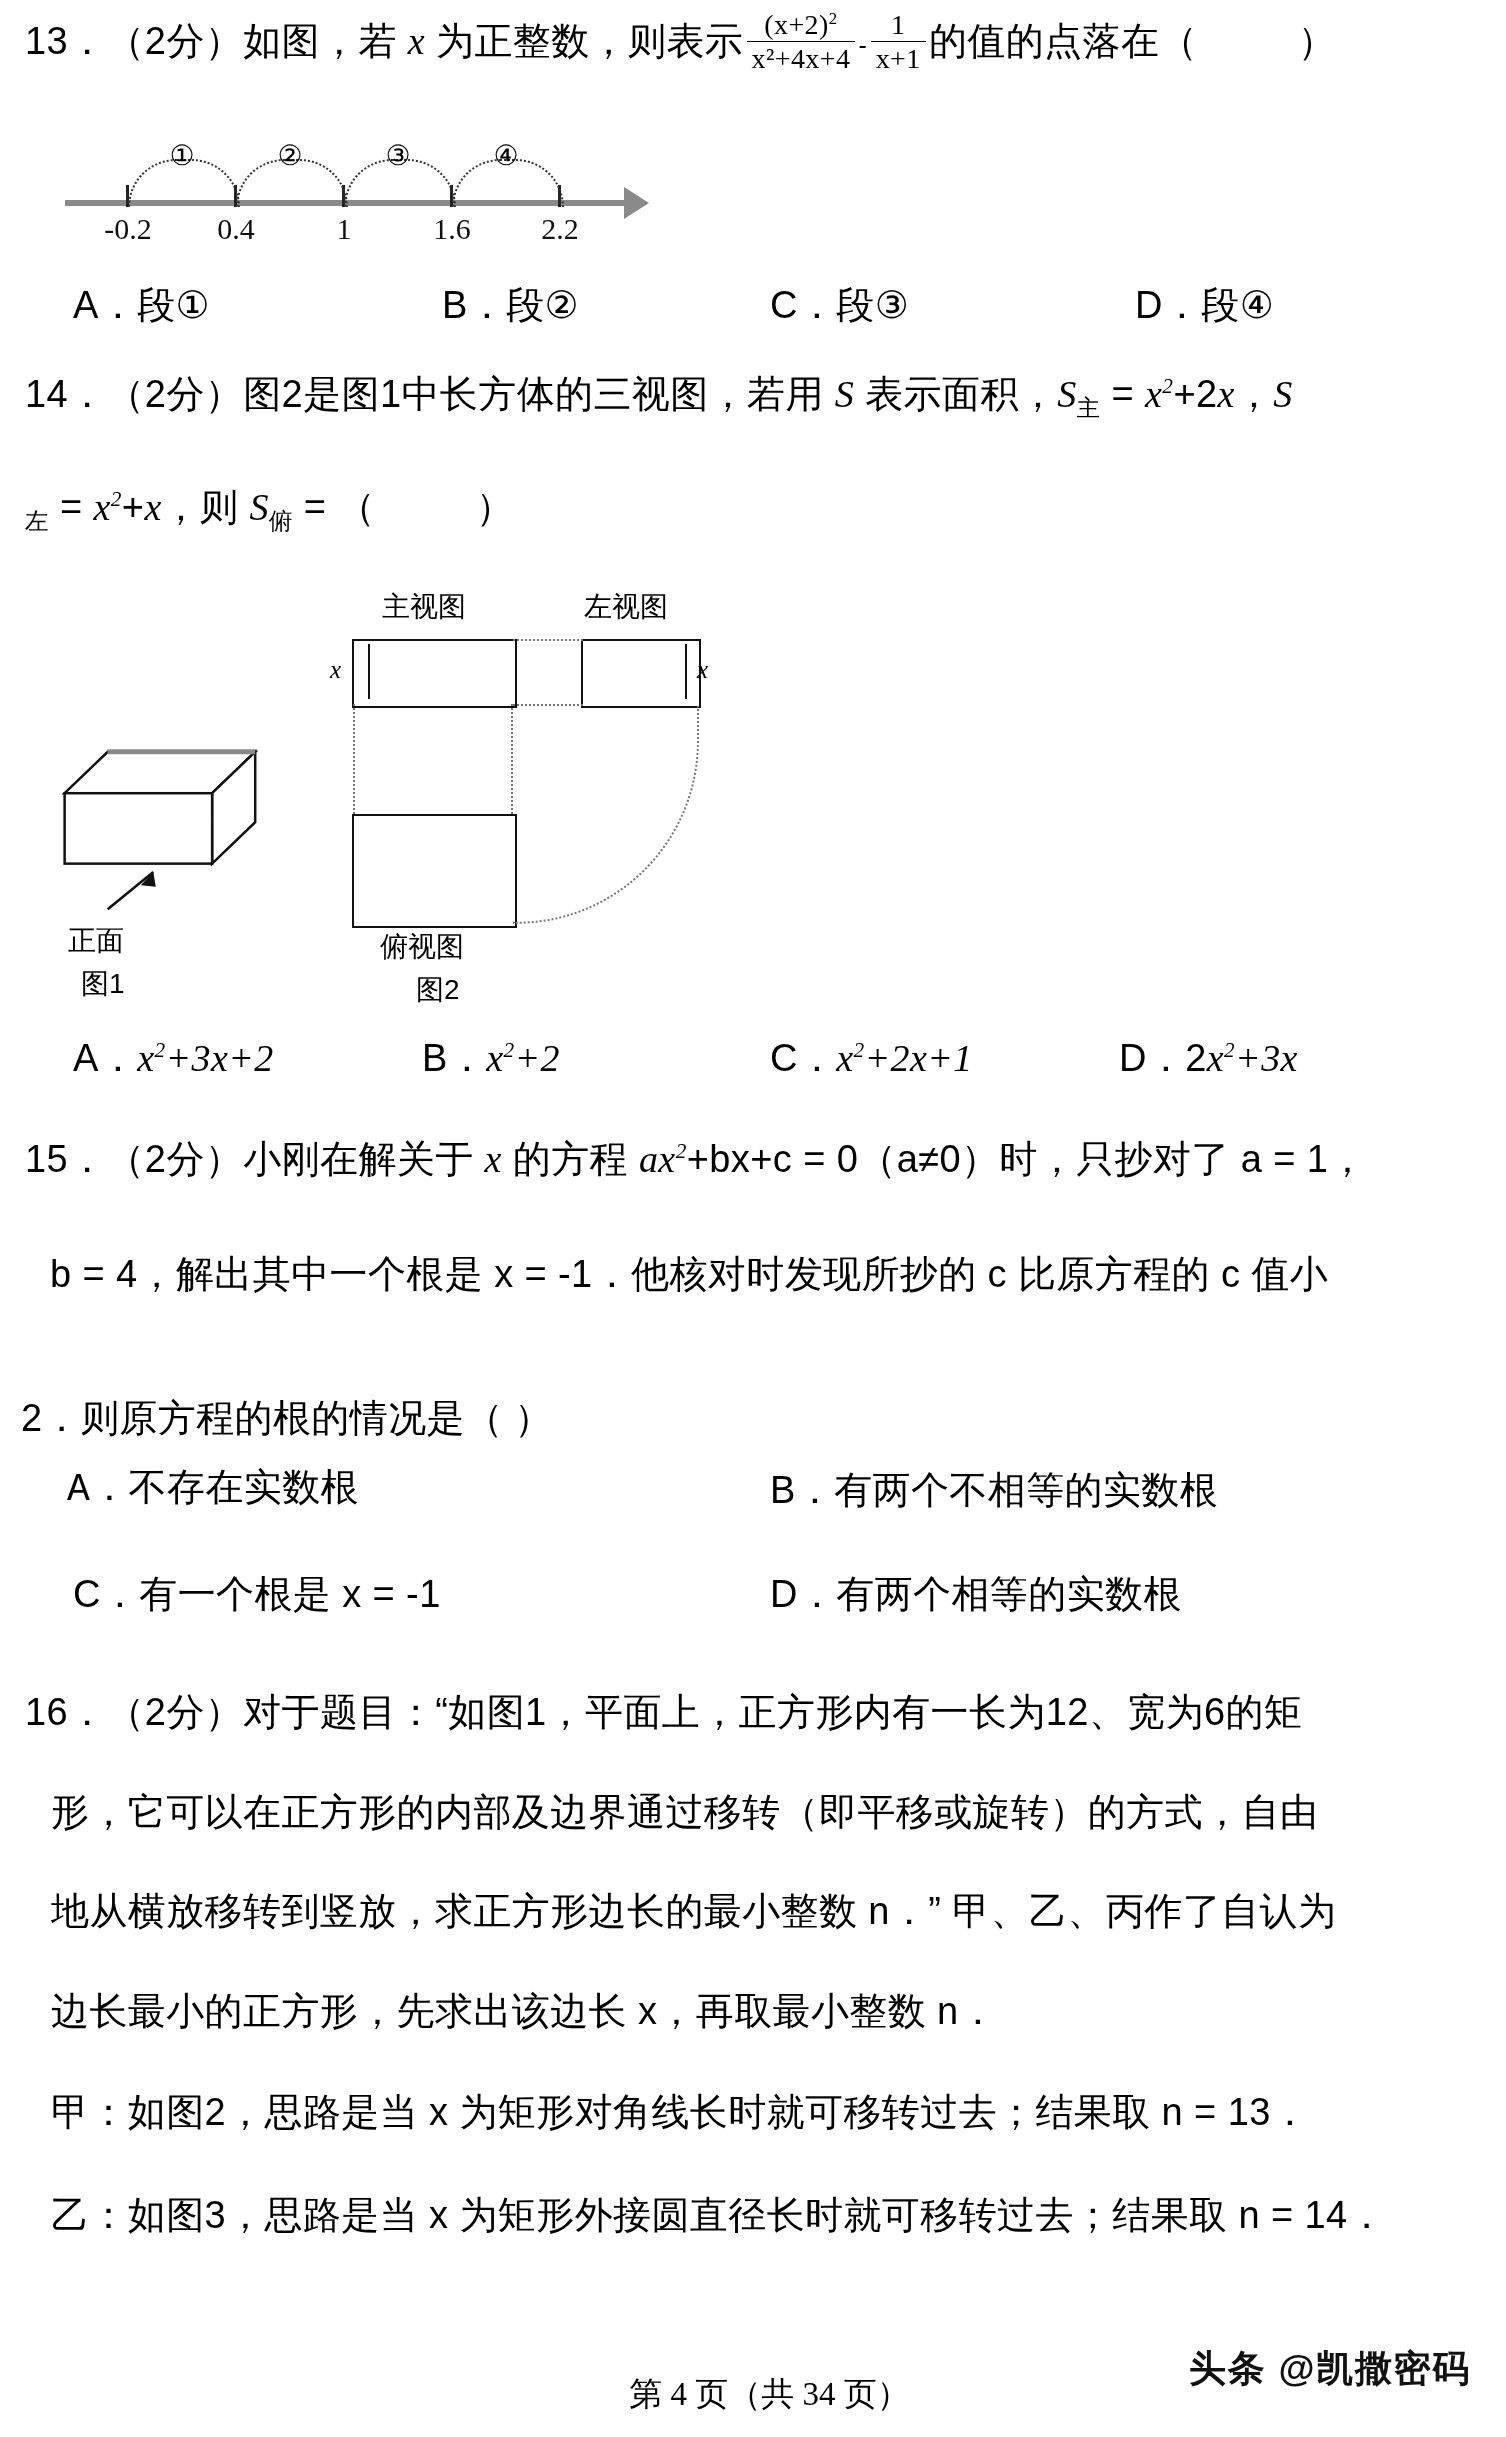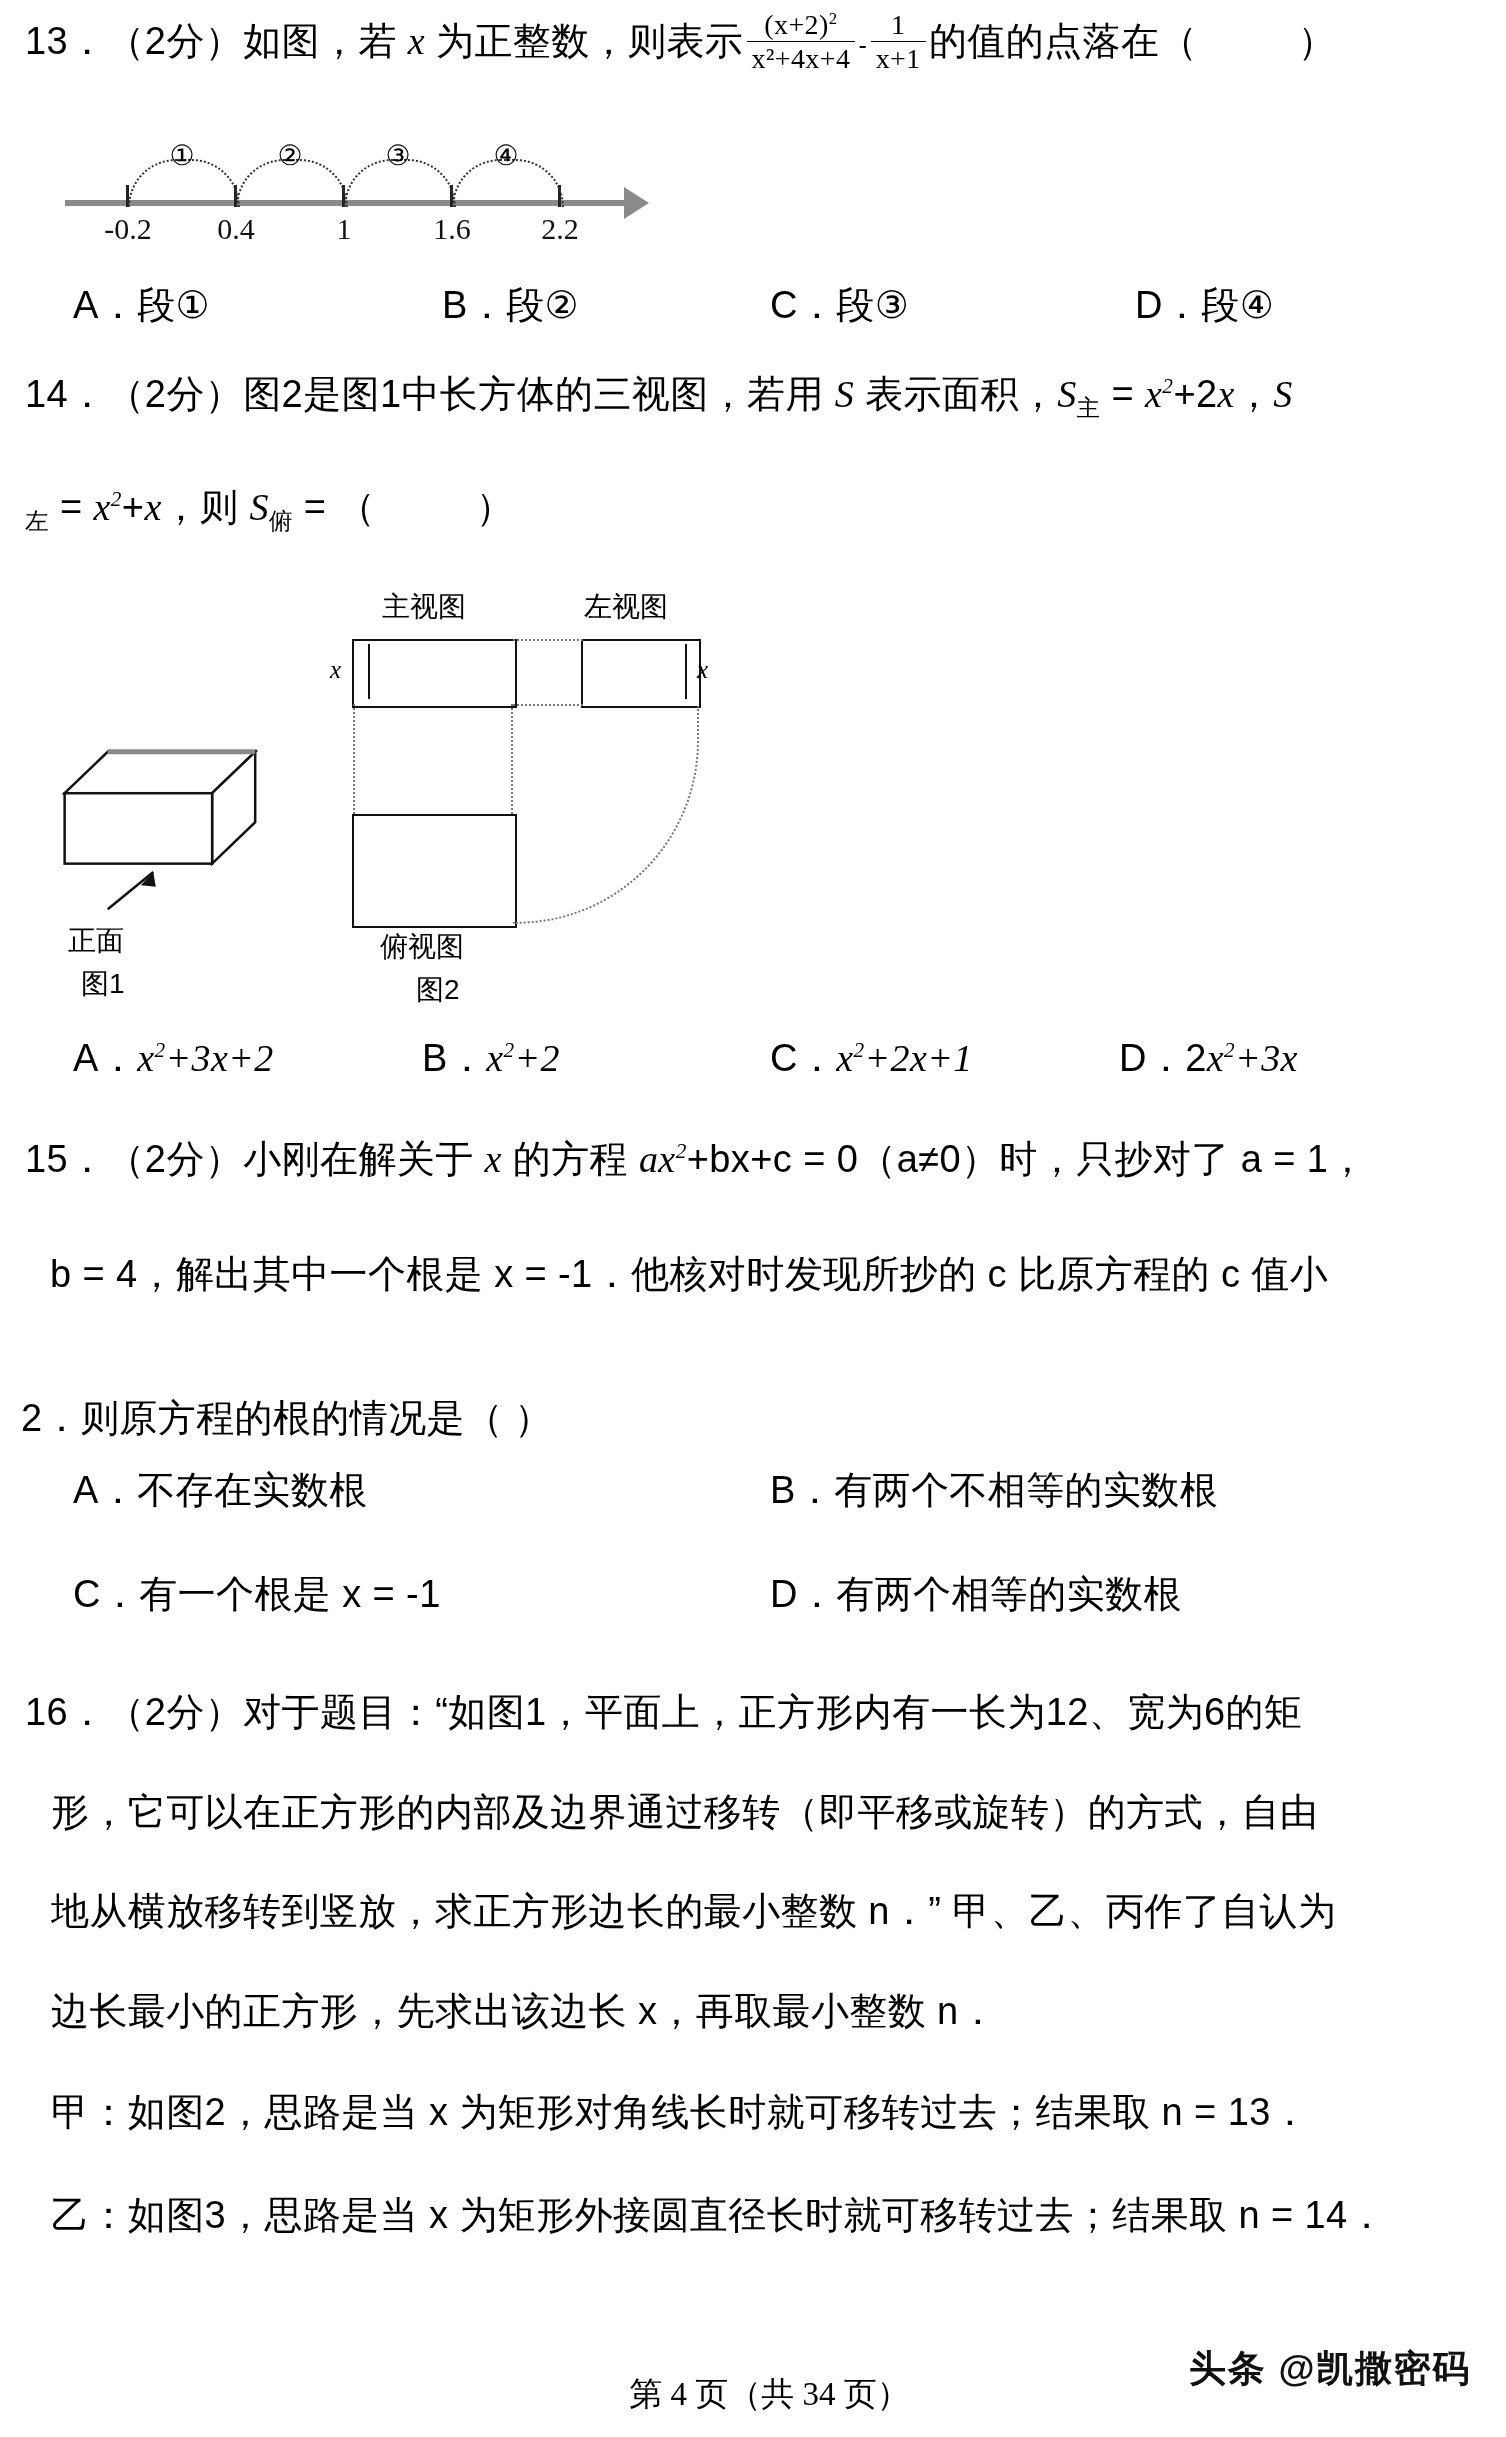--- a/index.html
+++ b/index.html
@@ -278,21 +278,21 @@
   <div class="line" style="left:1119px; top:1039px;">
     <span>D．2</span><span class="itx">x</span><sup class="exp">2</sup><span class="itx">+3x</span>
   </div>
 
   <div class="line qline" style="top:1140px;">
     <span>15．（2分）小刚在解关于 </span><span class="itx">x</span><span> 的方程 </span><span class="itx">ax</span><sup class="exp">2</sup><span>+bx+c = 0（a≠0）时，只抄对了 a = 1，</span>
   </div>
   <div class="line qline" style="left:50px; top:1255px;">b = 4，解出其中一个根是 x = -1．他核对时发现所抄的 c 比原方程的 c 值小</div>
   <div class="line qline" style="left:21px; top:1363px;margin-top:36px;">2．则原方程的根的情况是（        ）</div>
 
-  <div class="line" style="left:73px; top:1471px;">A．不存在实数根</div>
+  <div class="line" style="left:67px; top:1471px;font-family:Liberation Mono, monospace;">A．不存在实数根</div>
   <div class="line" style="left:770px; top:1471px;">B．有两个不相等的实数根</div>
   <div class="line" style="left:73px; top:1575px;">C．有一个根是 x = -1</div>
   <div class="line" style="left:770px; top:1575px;">D．有两个相等的实数根</div>
 
   <div class="line qline" style="top:1693px;">16．（2分）对于题目：“如图1，平面上，正方形内有一长为12、宽为6的矩</div>
   <div class="line qline" style="left:51px; top:1793px;">形，它可以在正方形的内部及边界通过移转（即平移或旋转）的方式，自由</div>
   <div class="line qline" style="left:51px; top:1992px;">边长最小的正方形，先求出该边长 x，再取最小整数 n．</div>
   <div class="line qline" style="left:51px; top:1892px;">地从横放移转到竖放，求正方形边长的最小整数 n．” 甲、乙、丙作了自认为</div>
   <div class="line qline" style="left:51px; top:2093px;">甲：如图2，思路是当 x 为矩形对角线长时就可移转过去；结果取 n = 13．</div>
   <div class="line qline" style="left:51px; top:2196px;">乙：如图3，思路是当 x 为矩形外接圆直径长时就可移转过去；结果取 n = 14．</div>

